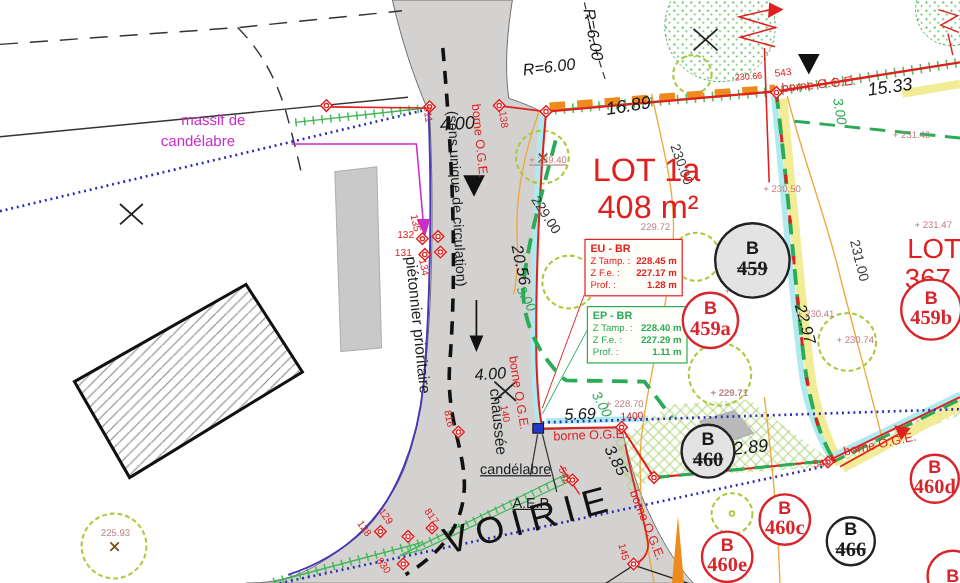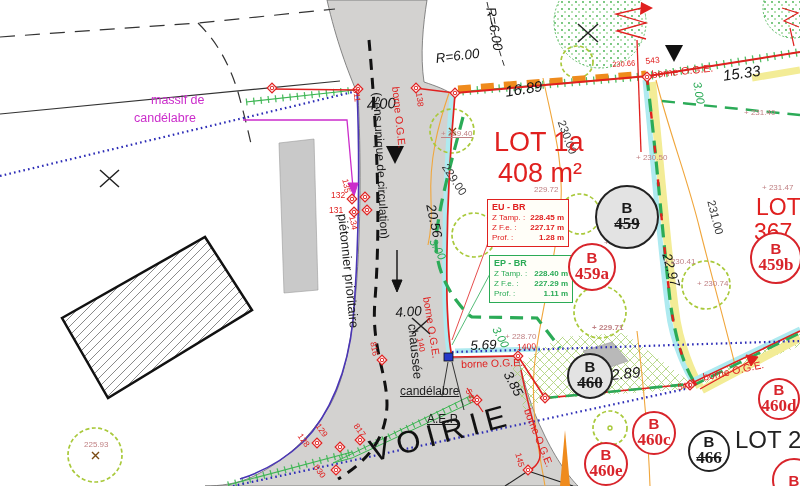--- a/index.html
+++ b/index.html
@@ -293,21 +293,20 @@
       <span class="lbl road13" style="left: 349px; top: 213px; transform: rotate(84deg);">piétonnier prioritaire</span>
       <span class="lbl road13" style="left: 419px; top: 323px; transform: rotate(84deg);">chaussée</span>
       <span class="lbl road12 u" style="left: 400px; top: 385px;">candélabre</span>
       <span class="lbl road12 u" style="left: 427px; top: 413px;">A.E.P.</span>
       <span class="lbl magenta" style="left: 112px; top: 94px;">massif de</span>
       <span class="lbl magenta" style="left: 95px; top: 112px;">candélabre</span>
       <span class="lbl lot" style="left: 494px; top: 129px;">LOT 1a</span>
       <span class="lbl lot" style="left: 498px; top: 160px;">408 m²</span>
       <span class="lbl lot-sm" style="left: 756px; top: 196px;">LOT 1b</span>
       <span class="lbl lot-sm" style="left: 754px; top: 221px;">367 m²</span>
-      <span class="lbl lot2" style="left: 735px; top: 428px;">LOT 2</span>
     </div>
 
 <div class="infobox" id="eu-box">
   <div class="bt">EU - BR</div>
   <div class="rows">
         <div class="row">
           <span>Z Tamp. :</span>
           <span class="v">228.45 m</span>
         </div>
         <div class="row">

